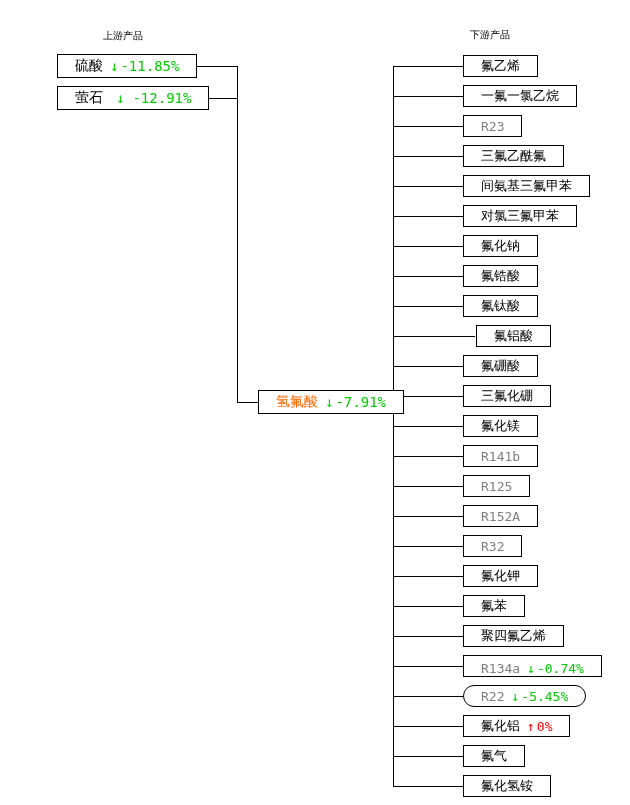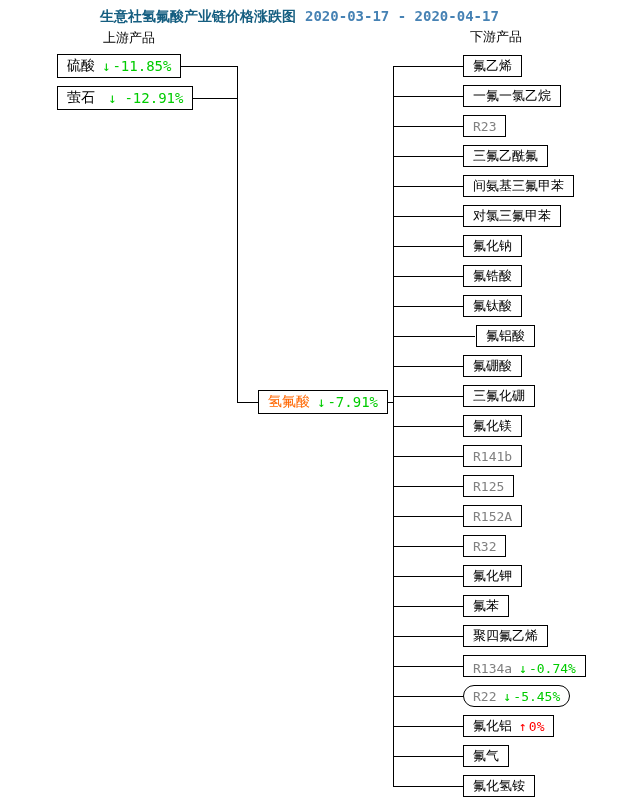--- a/index.html
+++ b/index.html
@@ -21,36 +21,36 @@
     font-size: 14px;
     font-weight: bold;
     white-space: nowrap;
   }
   .title-main { color: var(--title-color); }
   .title-date { color: var(--date-color); margin-left: 9px; font-weight: bold; }
 
   .sec-label {
     position: absolute;
     z-index: 3;
-    font-size: 13px;
+    font-size: 10px;
     color: #000;
     white-space: nowrap;
   }
   #upstream-label { left: 103px; top: 29px; }
   #downstream-label { left: 470px; top: 28px; }
 
   .node {
     position: absolute;
     z-index: 2;
     background: #ffffff;
     border: 1px solid var(--line-color);
     white-space: nowrap;
     display: inline-flex;
     align-items: center;
-    padding: 0 9px;
+    padding: 0 17px;
     box-sizing: border-box;
     color: #000;
   }
   .node.big { height: 24px; font-size: 14px; }
   .node.small { height: 22px; font-size: 13px; }
   .pname { color: #000; }
   .pname.code { color: var(--code-color); }
   .pname.center-name { color: var(--center-color); }
   .parrow { margin-left: 7px; }
   .pchange { margin-left: 2px; }
@@ -87,23 +87,20 @@
       <line x1="393" y1="576.5" x2="475" y2="576.5" stroke="#000000" stroke-width="1"></line>
       <line x1="393" y1="606.5" x2="475" y2="606.5" stroke="#000000" stroke-width="1"></line>
       <line x1="393" y1="636.5" x2="475" y2="636.5" stroke="#000000" stroke-width="1"></line>
       <line x1="393" y1="666.5" x2="475" y2="666.5" stroke="#000000" stroke-width="1"></line>
       <line x1="393" y1="696.5" x2="475" y2="696.5" stroke="#000000" stroke-width="1"></line>
       <line x1="393" y1="726.5" x2="475" y2="726.5" stroke="#000000" stroke-width="1"></line>
       <line x1="393" y1="756.5" x2="475" y2="756.5" stroke="#000000" stroke-width="1"></line>
       <line x1="393" y1="786.5" x2="475" y2="786.5" stroke="#000000" stroke-width="1"></line>
     </svg>
 
-  <div class="title-row">
-    <span class="title-main">生意社氢氟酸产业链价格涨跌图</span><span class="title-date">2020-03-17 - 2020-04-17</span>
-  </div>
 
   <div id="upstream-label" class="sec-label">上游产品</div>
   <div id="downstream-label" class="sec-label">下游产品</div>
 
   <div id="nodes">
       <div class="node big" style="left: 57px; top: 54px;">
     <span class="pname">硫酸</span>
     <span class="parrow dir-down">↓</span>
     <span class="pchange dir-down">-11.85%</span>
   </div>

